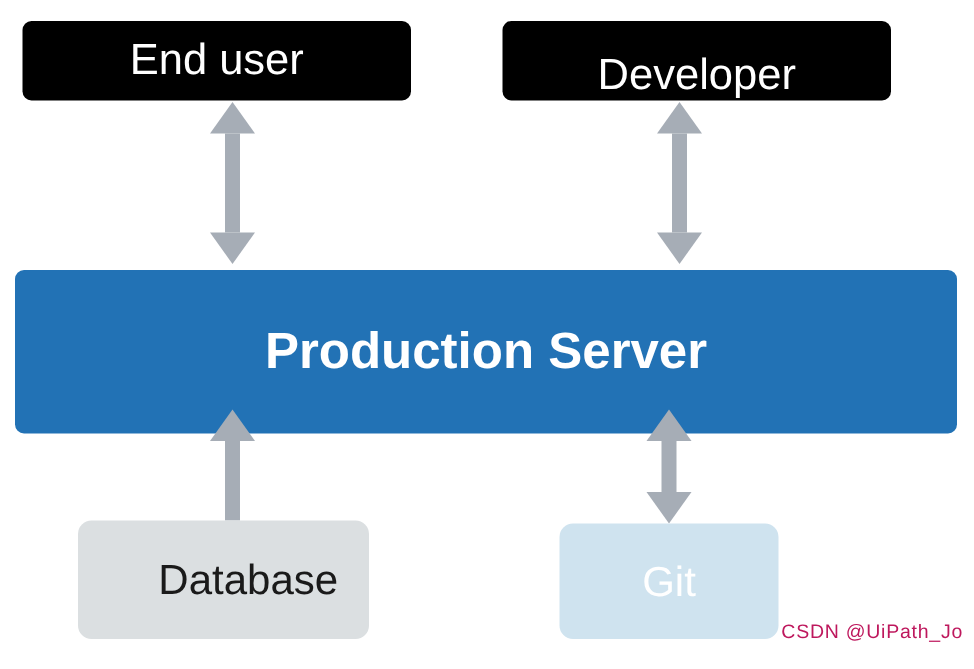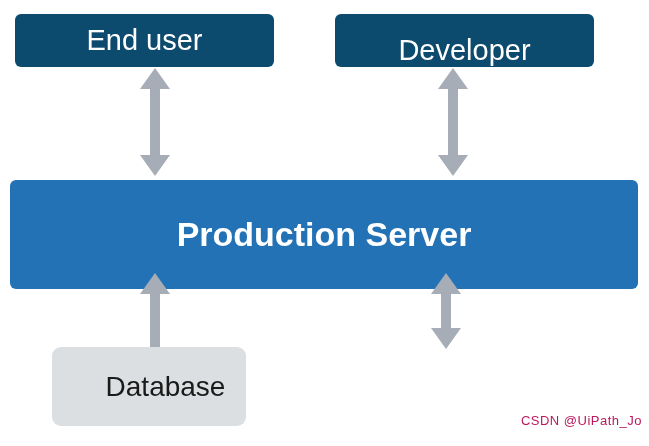--- a/index.html
+++ b/index.html
@@ -16,21 +16,21 @@
     overflow: hidden;
   }
   .node {
     position: absolute;
     display: flex;
     align-items: center;
     justify-content: center;
     box-sizing: border-box;
   }
   .node-top {
-    background: #0c4a6e;
+    background: #000000;
     color: #ffffff;
     font-size: 29px;
     border-radius: 6px;
   }
   .node-end-user   { left: 15px;  top: 14px; width: 259px; height: 53px; }
   .node-developer  { left: 335px; top: 14px; width: 259px; height: 53px; align-items: flex-end; }
   .node-production {
     left: 10px; top: 180px; width: 628px; height: 109px;
     background: #2272B5;
     color: #ffffff;
@@ -128,16 +128,19 @@
   <div class="arrow arrow-git">
     <div class="head-up"></div>
     <div class="shaft"></div>
     <div class="head-down"></div>
   </div>
 
   <div class="node node-database">
     <span>Database</span>
   </div>
 
+  <div class="node node-git">
+    <span>Git</span>
+  </div>
 
   <div class="watermark">CSDN @UiPath_Jo</div>
 
 </div>
 
 </body></html>

